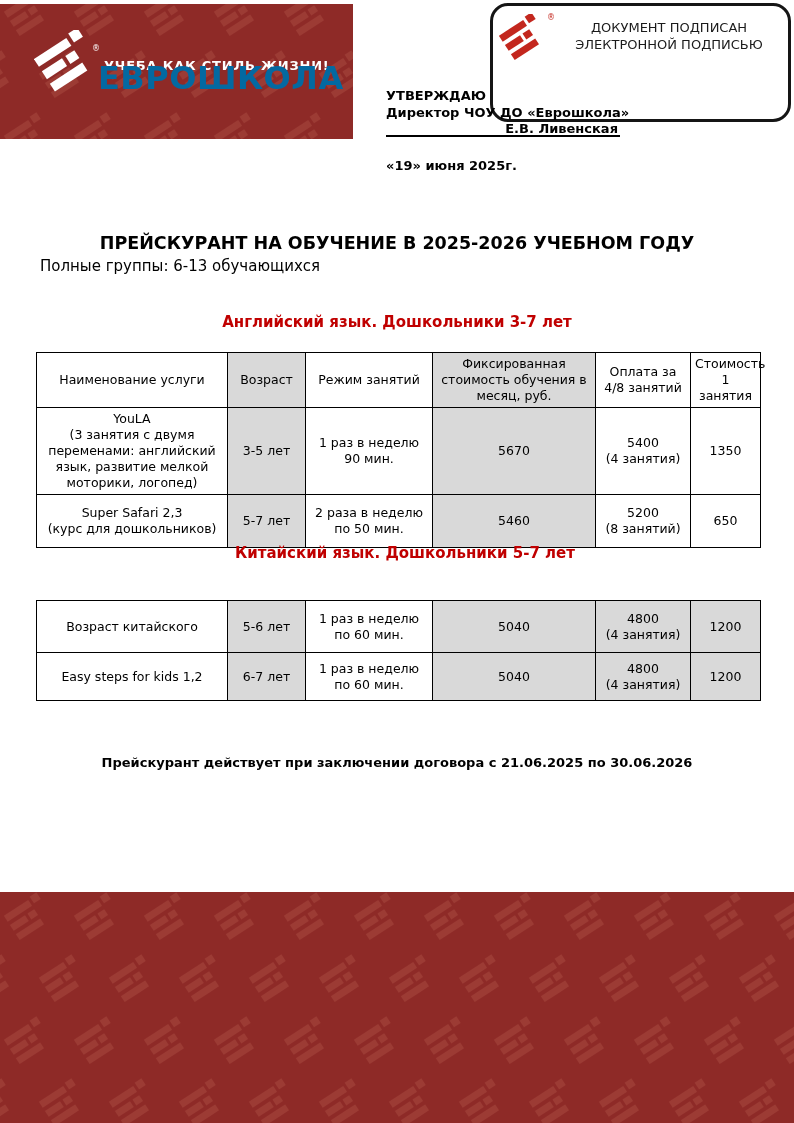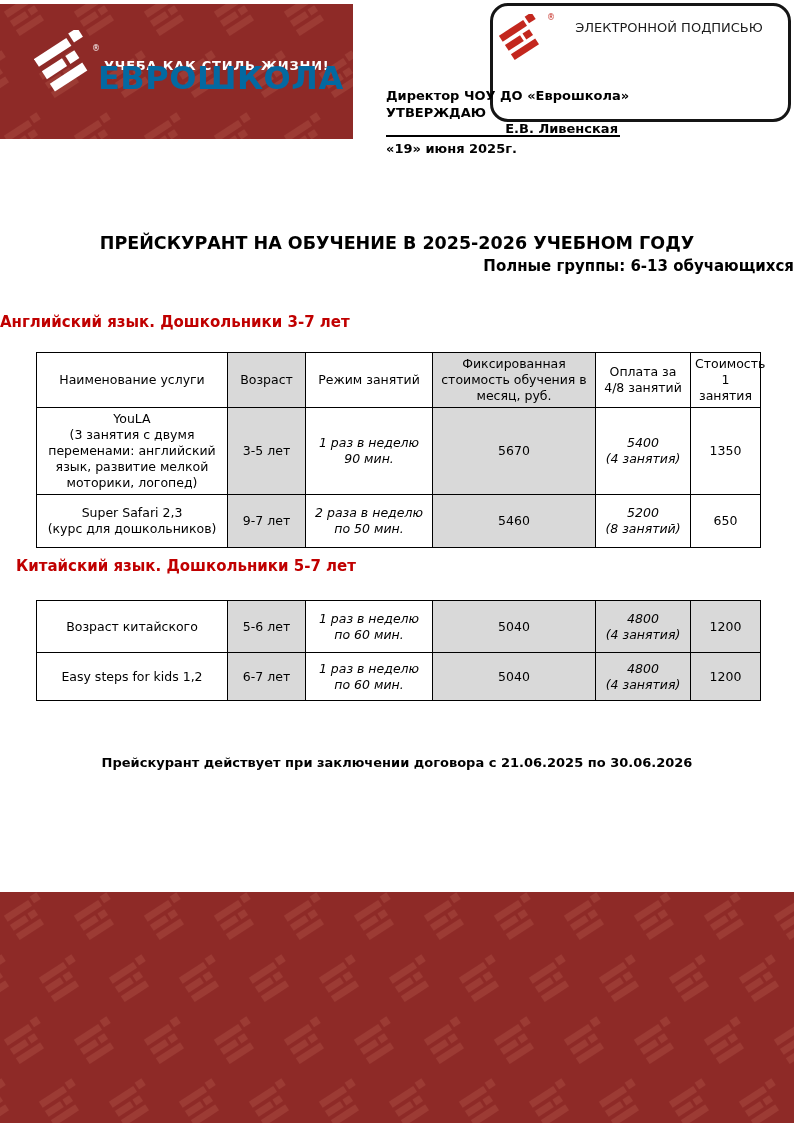--- a/index.html
+++ b/index.html
@@ -25,40 +25,40 @@
   .stamp-title { position: absolute; left: 62px; top: 13px; width: 228px; text-align: center;
                  font-size: 13px; line-height: 17px; color: #1b1b1b; }
   .stamp-meta { position: absolute; left: 9px; top: 63px; font-size: 9.7px; line-height: 13.5px;
                 color: #3c3c3c; white-space: nowrap; }
 
   
   .approval { position: absolute; left: 386px; top: 87px; width: 234px; z-index: 3;
               font-size: 13px; font-weight: bold; line-height: 17px; white-space: nowrap; }
   .sig-row { border-bottom: 2.5px solid #000; text-align: right; padding-right: 2px;
              line-height: 15px; height: 16px; }
-  .approval .date { margin-top: 3px; }
+  .approval .date { margin-top: 20px; }
 
   
   .doc-title { position: absolute; left: 0; top: 233px; width: 100%; text-align: center;
                font-size: 17.5px; font-weight: bold; }
-  .doc-subtitle { position: absolute; left: 0; top: 257px; width: 100%; text-align: right;
-                  font-size: 15px; font-weight: bold; }
-  .section-heading { position: absolute; left: 0; width: 100%; 
+  .doc-subtitle { position: absolute; left: 0; top: 257px; width: 100%; text-align: left;
+                  font-size: 15px; font-weight: normal; padding-left: 40px; }
+  .section-heading { position: absolute; left: 0; width: 100%; text-align: center;
                      font-size: 15px; font-weight: bold; color: #c00000; }
-  .sh-1 { top: 313px; } .sh-2 { top: 557px; padding-left: 16px; }
+  .sh-1 { top: 313px; } .sh-2 { top: 544px; padding-left: 16px; }
 
   
   table.price { position: absolute; left: 36px; width: 724px; border-collapse: collapse;
                 table-layout: fixed; font-size: 12.5px; }
   table.t1 { top: 352px; } table.t2 { top: 600px; }
   table.price td { border: 1.4px solid #000; text-align: center; vertical-align: middle;
                    padding: 3px 4px; line-height: 1.28; }
   td.gray { background: #d9d9d9; }
   .b { font-weight: normal; }
-  .pre { white-space: pre-line; font-style: italic; }
+  .pre { white-space: pre-line; }
   tr.hd td { height: 55px; }
   tr.r1a td { height: 82px; } tr.r1b td { height: 53px; }
   tr.r2a td { height: 52px; } tr.r2b td { height: 48px; }
 
   
   .note { position: absolute; left: 0; top: 755px; width: 100%; text-align: center;
           font-size: 13px; font-weight: bold; }
 
   
   .footer { position: absolute; left: 0; top: 892px; width: 794px; height: 231px; overflow: hidden; }
@@ -113,27 +113,28 @@
           <rect x="5" y="9" width="29" height="7"></rect>
           <rect x="37" y="7" width="8" height="8"></rect>
           <rect x="5" y="20" width="18" height="7"></rect>
           <rect x="26" y="20" width="8" height="7"></rect>
           <rect x="5" y="31" width="29" height="7"></rect>
         </g>
       </g>
     </svg>
     <span class="stamp-reg">®</span>
     <div class="stamp-title">
+      <div>ДОКУМЕНТ ПОДПИСАН</div>
       <div>ЭЛЕКТРОННОЙ ПОДПИСЬЮ</div>
     </div>
   </div>
 
   <div class="approval">
+    <div>УТВЕРЖДАЮ</div>
     <div>Директор ЧОУ ДО «Еврошкола»</div>
-    <div>УТВЕРЖДАЮ</div>
     <div class="sig-row">
       <span>Е.В. Ливенская</span>
     </div>
     <div class="date">«19» июня 2025г.</div>
   </div>
 
   <div class="doc-title">ПРЕЙСКУРАНТ НА ОБУЧЕНИЕ В 2025-2026 УЧЕБНОМ ГОДУ</div>
   <div class="doc-subtitle">Полные группы: 6-13 обучающихся</div>
 
   <div class="section-heading sh-1">Английский язык. Дошкольники 3-7 лет</div>
@@ -167,21 +168,21 @@
       <td class="b gray">5670</td>
       <td class="pre">5400
 (4 занятия)</td>
       <td>1350</td>
     </tr>
     <tr class="r1b">
       <td>
         <div class="b">Super Safari 2,3</div>
         <div>(курс для дошкольников)</div>
       </td>
-      <td class="b gray">9-7 лет</td>
+      <td class="b gray">5-7 лет</td>
       <td class="pre">2 раза в неделю
 по 50 мин.</td>
       <td class="b gray">5460</td>
       <td class="pre">5200
 (8 занятий)</td>
       <td>650</td>
     </tr>
   </tbody>
     </table>
 

